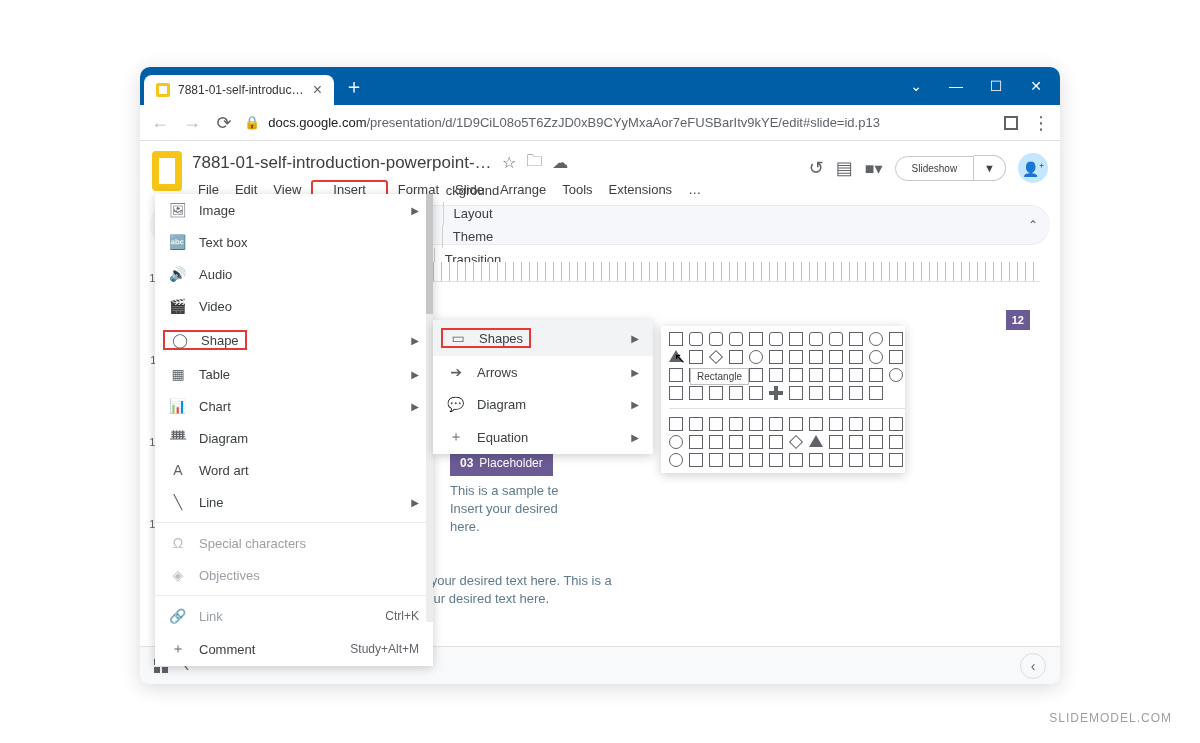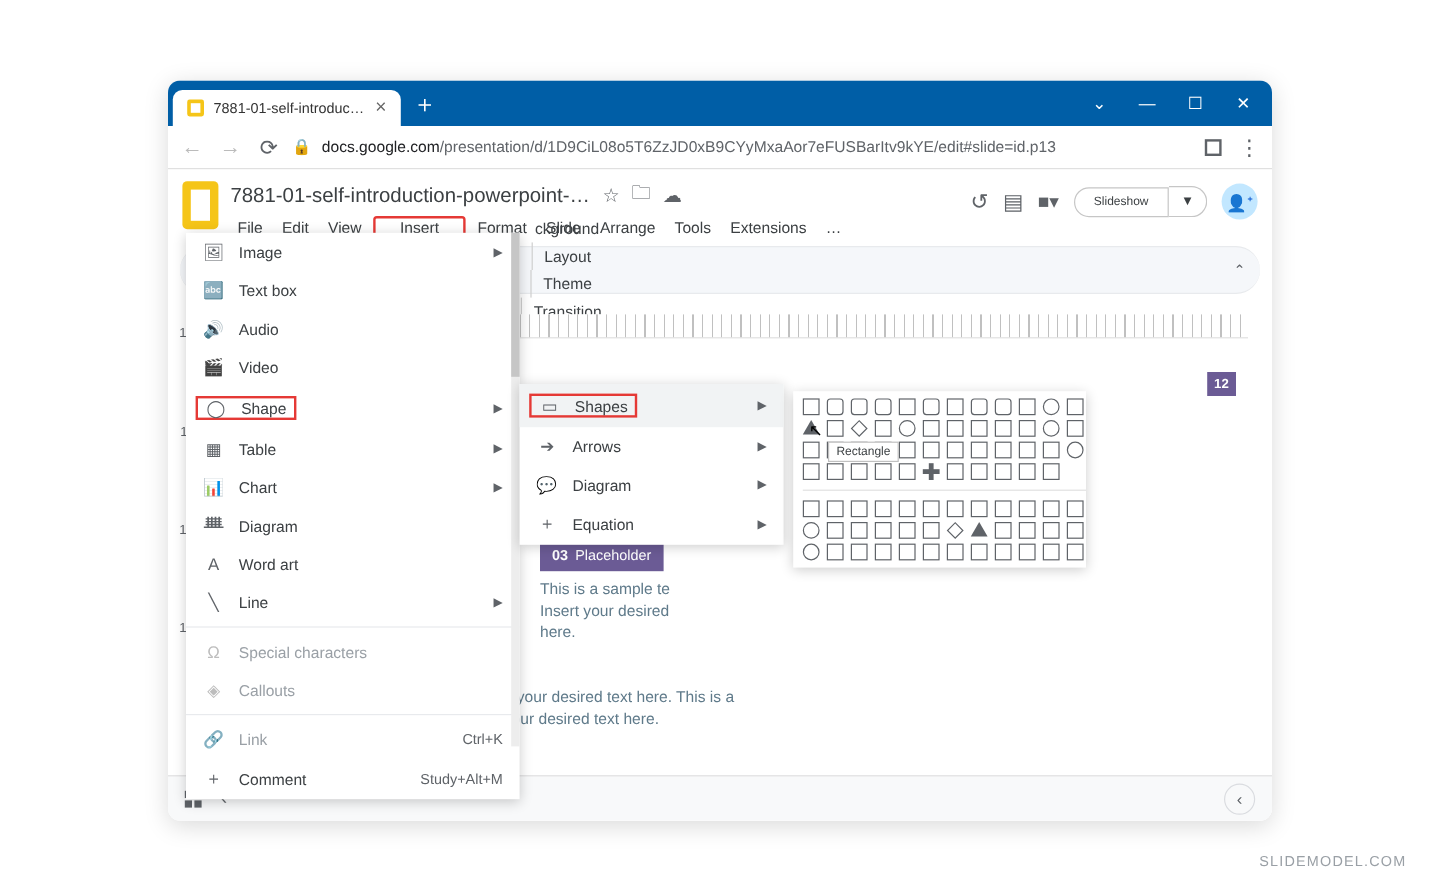--- a/index.html
+++ b/index.html
@@ -367,21 +367,21 @@
     <div class="dd-sep"></div>
     <div class="dd-row disabled">
       <div class="dd-label-wrap">
         <span class="dd-icon">Ω</span>
         <span>Special characters</span>
       </div>
     </div>
     <div class="dd-row disabled">
       <div class="dd-label-wrap">
         <span class="dd-icon">◈</span>
-        <span>Callouts</span>
+        <span>Objectives</span>
       </div>
     </div>
     <div class="dd-sep"></div>
     <div class="dd-row disabled">
       <div class="dd-label-wrap">
         <span class="dd-icon">🔗</span>
         <span>Link</span>
       </div>
       <span class="dd-short">Ctrl+K</span>
     </div>

